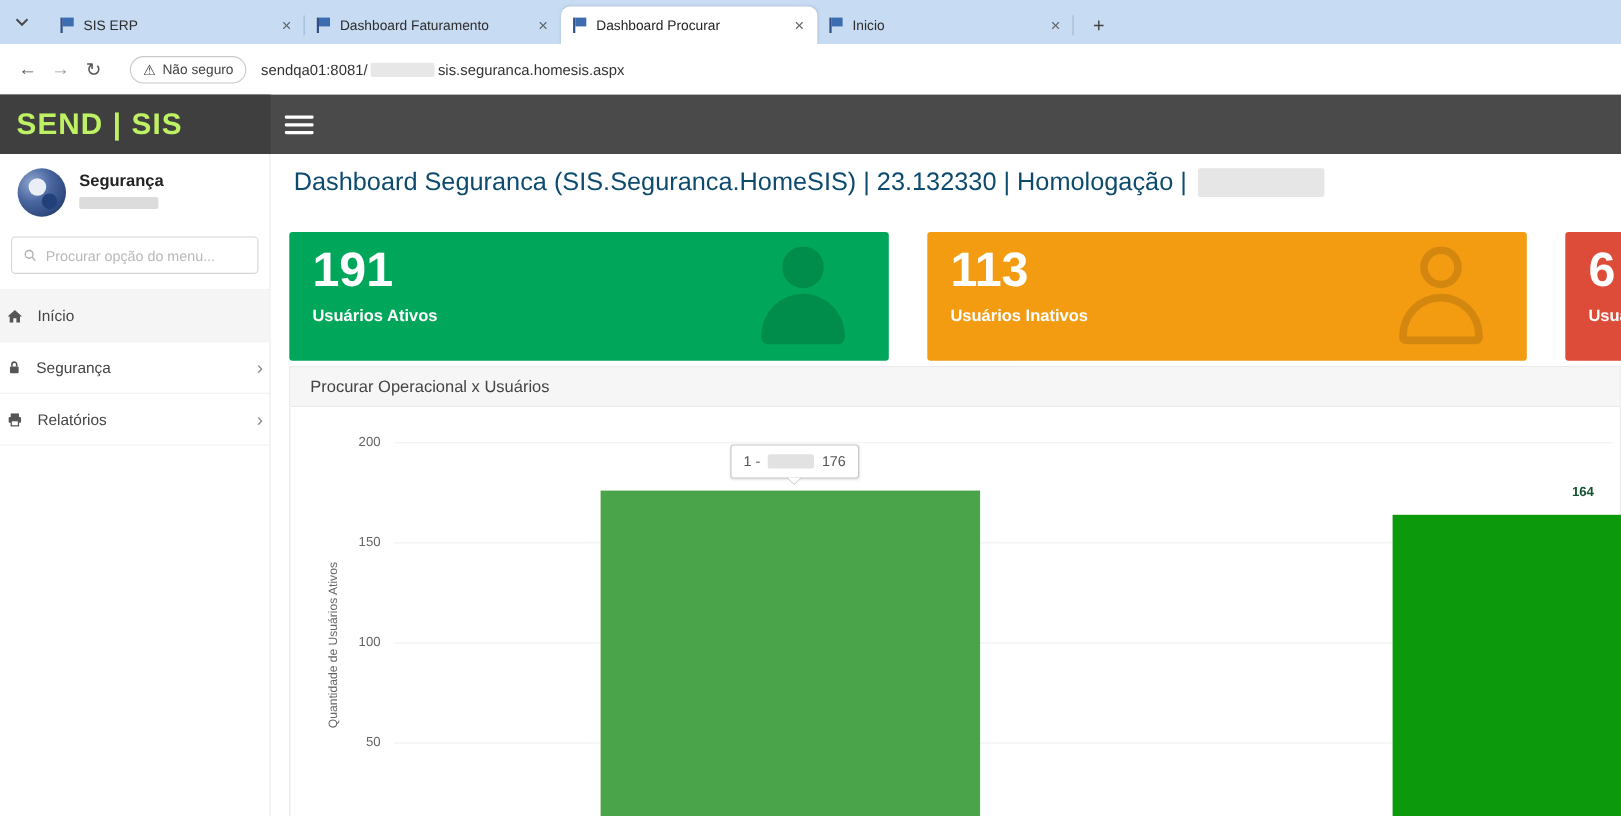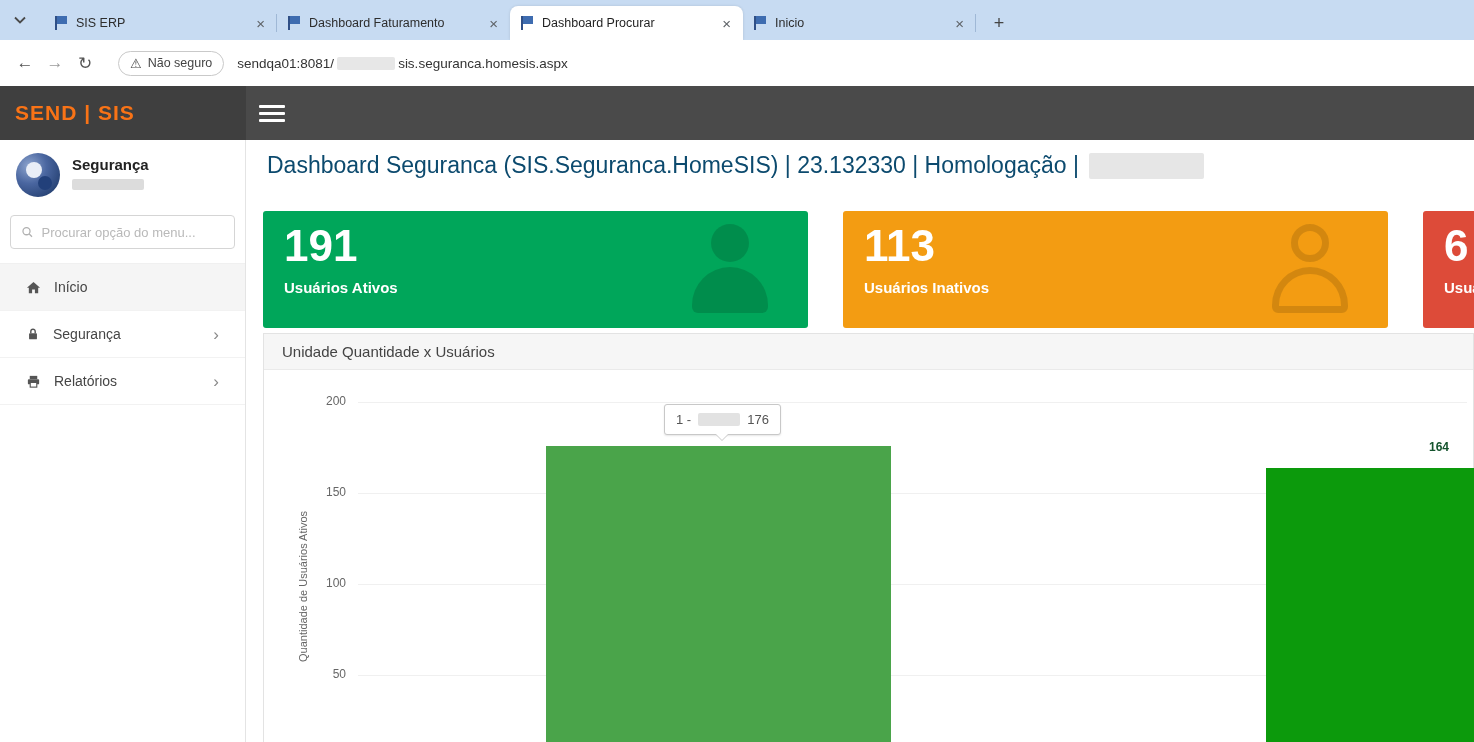--- a/index.html
+++ b/index.html
@@ -25,37 +25,37 @@
   .navbtn.fwd { color:#9a9a9a; }
   .navbtn.back { margin-left:10px; }
   .secbadge { display:flex; align-items:center; gap:6px; border:1px solid #c9c9c9; border-radius:13px; padding:4px 11px; font-size:12.5px; color:#444; margin-left:18px; background:#fff; cursor:pointer; }
   .warn { font-size:13px; color:#444; }
   .url { font-size:13.5px; color:#333; margin-left:13px; display:flex; align-items:center; }
   .redact { display:inline-block; background:#e7e7e7; border-radius:2px; }
   .url-redact { width:58px; height:13px; margin:0 3px; }
 
   
   .appheader { position:absolute; top:86px; left:0; right:0; height:54px; background:#4a4a4a; }
-  .brand { position:absolute; left:0; top:0; width:246px; height:54px; background:#3f3f3f; color:#f97316; font-size:21px; font-weight:bold; line-height:54px; padding-left:15px; letter-spacing:1px; }
+  .brand { position:absolute; left:0; top:0; width:246px; height:54px; background:#3f3f3f; color:#bef264; font-size:27px; font-weight:bold; line-height:54px; padding-left:15px; letter-spacing:1px; }
   .burger { position:absolute; left:259px; top:19px; width:26px; cursor:pointer; }
   .burger span { display:block; height:3px; background:#fff; border-radius:1px; margin-bottom:4px; }
 
   
   .sidebar { position:absolute; top:140px; left:0; width:246px; bottom:0; background:#fff; border-right:1px solid #e4e4e4; }
   .logo-row { display:flex; align-items:center; gap:12px; padding:13px 16px 10px; }
   .logo { width:44px; height:44px; border-radius:50%; background:radial-gradient(circle at 30% 30%, #8fa6cf 0%, #4a66a0 40%, #16315f 100%); position:relative; flex:0 0 44px; }
   .logo::after { content:""; position:absolute; left:10px; top:9px; width:16px; height:16px; border-radius:50%; background:#e9eef7; }
   .logo::before { content:""; position:absolute; right:8px; bottom:7px; width:14px; height:14px; border-radius:50%; background:#22407a; z-index:1; }
   .product { font-size:15px; font-weight:bold; color:#222; }
   .side-redact { width:72px; height:11px; margin-top:6px; background:#dcdcdc; }
   .search-box { margin:8px 10px 14px; border:1px solid #d5d5d5; border-radius:4px; height:34px; display:flex; align-items:center; padding:0 10px; gap:8px; background:#fff; }
   .search-box input { border:none; outline:none; font-size:13px; color:#555; width:100%; font-family:"Liberation Sans", sans-serif; }
   .search-box input::placeholder { color:#b9b9b9; }
   .menu { border-top:1px solid #f0f0f0; }
-  .menu-item { height:47px; display:flex; align-items:center; gap:13px; padding:0 26px; border-bottom:1px solid #f2f2f2; color:#454545; font-size:14px; cursor:pointer; }
+  .menu-item { height:47px; display:flex; align-items:center; gap:13px; padding:0 6px; border-bottom:1px solid #f2f2f2; color:#454545; font-size:14px; cursor:pointer; }
   .menu-item.active { background:#f5f5f5; }
   .mi-chevron { margin-left:auto; font-size:17px; color:#8a8a8a; line-height:1; }
 
   
   .main { position:absolute; left:246px; top:140px; right:0; bottom:0; background:#fff; overflow:hidden; }
   .page-title { position:absolute; left:21px; top:12px; font-size:23px; font-weight:400; color:#0c4a6e; display:flex; align-items:center; gap:10px; white-space:nowrap; }
   .title-redact { width:115px; height:26px; background:#e6e6e6; }
 
   .cards { position:absolute; left:17px; top:71px; display:flex; gap:35px; }
   .card { width:545px; height:117px; border-radius:3px; position:relative; color:#fff; flex:0 0 545px; }
@@ -208,21 +208,21 @@
             <div class="torso"></div>
           </div>
       </div>
       <div class="card" style="background: rgb(221, 75, 57);">
         <div class="card-value">6</div>
         <div class="card-label">Usuár</div>
       </div>
     </div>
 
     <section class="panel">
-      <div class="panel-h">Unidade Quantidade x Usuários</div>
+      <div class="panel-h">Procurar Operacional x Usuários</div>
       <div class="plot">
         <div class="grid g1"></div>
         <div class="grid g2"></div>
         <div class="grid g3"></div>
         <div class="grid g4"></div>
         <span class="tick t1">200</span>
         <span class="tick t2">150</span>
         <span class="tick t3">100</span>
         <span class="tick t4">50</span>
         <div class="ylabel">Quantidade de Usuários Ativos</div>

